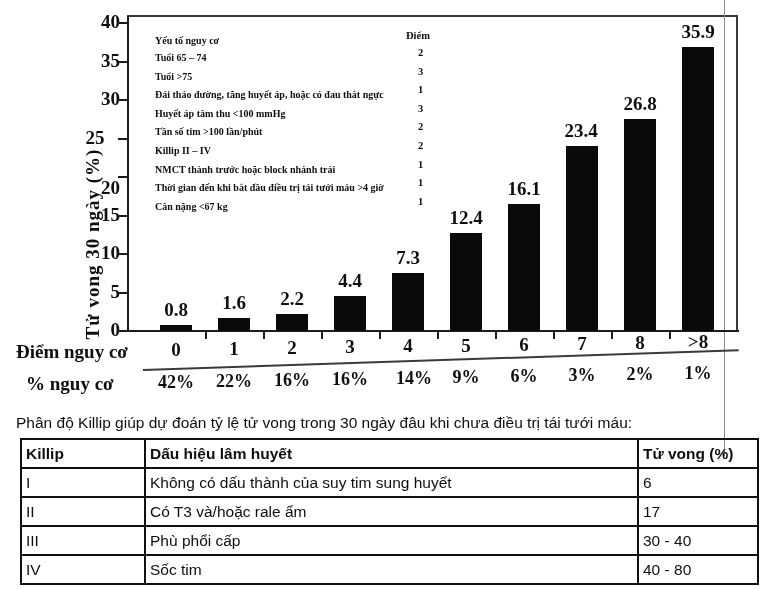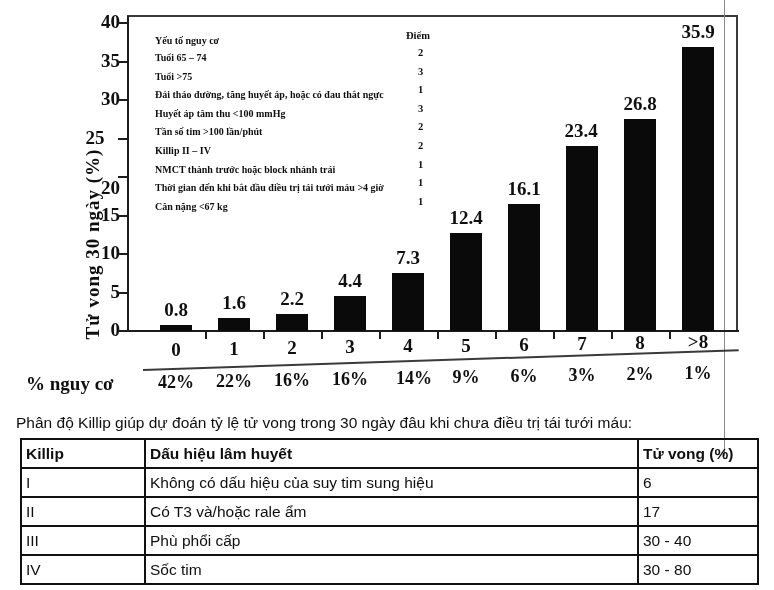--- a/index.html
+++ b/index.html
@@ -130,20 +130,21 @@
         <div class="lg-row"><span class="lg-label">Đái tháo đường, tăng huyết áp, hoặc có đau thắt ngực</span><span class="lg-pts">1</span></div>
         <div class="lg-row"><span class="lg-label">Huyết áp tâm thu &lt;100 mmHg</span><span class="lg-pts">3</span></div>
         <div class="lg-row"><span class="lg-label">Tần số tim &gt;100 lần/phút</span><span class="lg-pts">2</span></div>
         <div class="lg-row"><span class="lg-label">Killip II – IV</span><span class="lg-pts">2</span></div>
         <div class="lg-row"><span class="lg-label">NMCT thành trước hoặc block nhánh trái</span><span class="lg-pts">1</span></div>
         <div class="lg-row"><span class="lg-label">Thời gian đến khi bắt đầu điều trị tái tưới máu &gt;4 giờ</span><span class="lg-pts">1</span></div>
         <div class="lg-row"><span class="lg-label">Cân nặng &lt;67 kg</span><span class="lg-pts">1</span></div>
       </div>
   </div>
 
+  <div class="xrow-label r1 serif">Điểm nguy cơ</div>
   <div id="xcats">
       <div class="xcat serif" style="left: 147px; top: 339px;">0</div>
       <div class="xcat serif" style="left: 205px; top: 338.1px;">1</div>
       <div class="xcat serif" style="left: 263px; top: 337.2px;">2</div>
       <div class="xcat serif" style="left: 321px; top: 336.3px;">3</div>
       <div class="xcat serif" style="left: 379px; top: 335.4px;">4</div>
       <div class="xcat serif" style="left: 437px; top: 334.5px;">5</div>
       <div class="xcat serif" style="left: 495px; top: 333.6px;">6</div>
       <div class="xcat serif" style="left: 553px; top: 332.7px;">7</div>
       <div class="xcat serif" style="left: 611px; top: 331.8px;">8</div>
@@ -176,32 +177,32 @@
   <thead>
       <tr id="killip-head">
         <th>Killip</th>
         <th>Dấu hiệu lâm huyết</th>
         <th>Tử vong (%)</th>
       </tr>
     </thead>
   <tbody id="killip-body">
       <tr>
         <td>I</td>
-        <td>Không có dấu hiệu của suy tim sung hiệu</td>
+        <td>Không có dấu thành của suy tim sung huyết</td>
         <td>6</td>
       </tr>
       <tr>
         <td>II</td>
         <td>Có T3 và/hoặc rale ẩm</td>
         <td>17</td>
       </tr>
       <tr>
         <td>III</td>
         <td>Phù phổi cấp</td>
         <td>30 - 40</td>
       </tr>
       <tr>
         <td>IV</td>
         <td>Sốc tim</td>
-        <td>30 - 80</td>
+        <td>40 - 80</td>
       </tr>
     </tbody>
 </table>
 
 </body></html>

